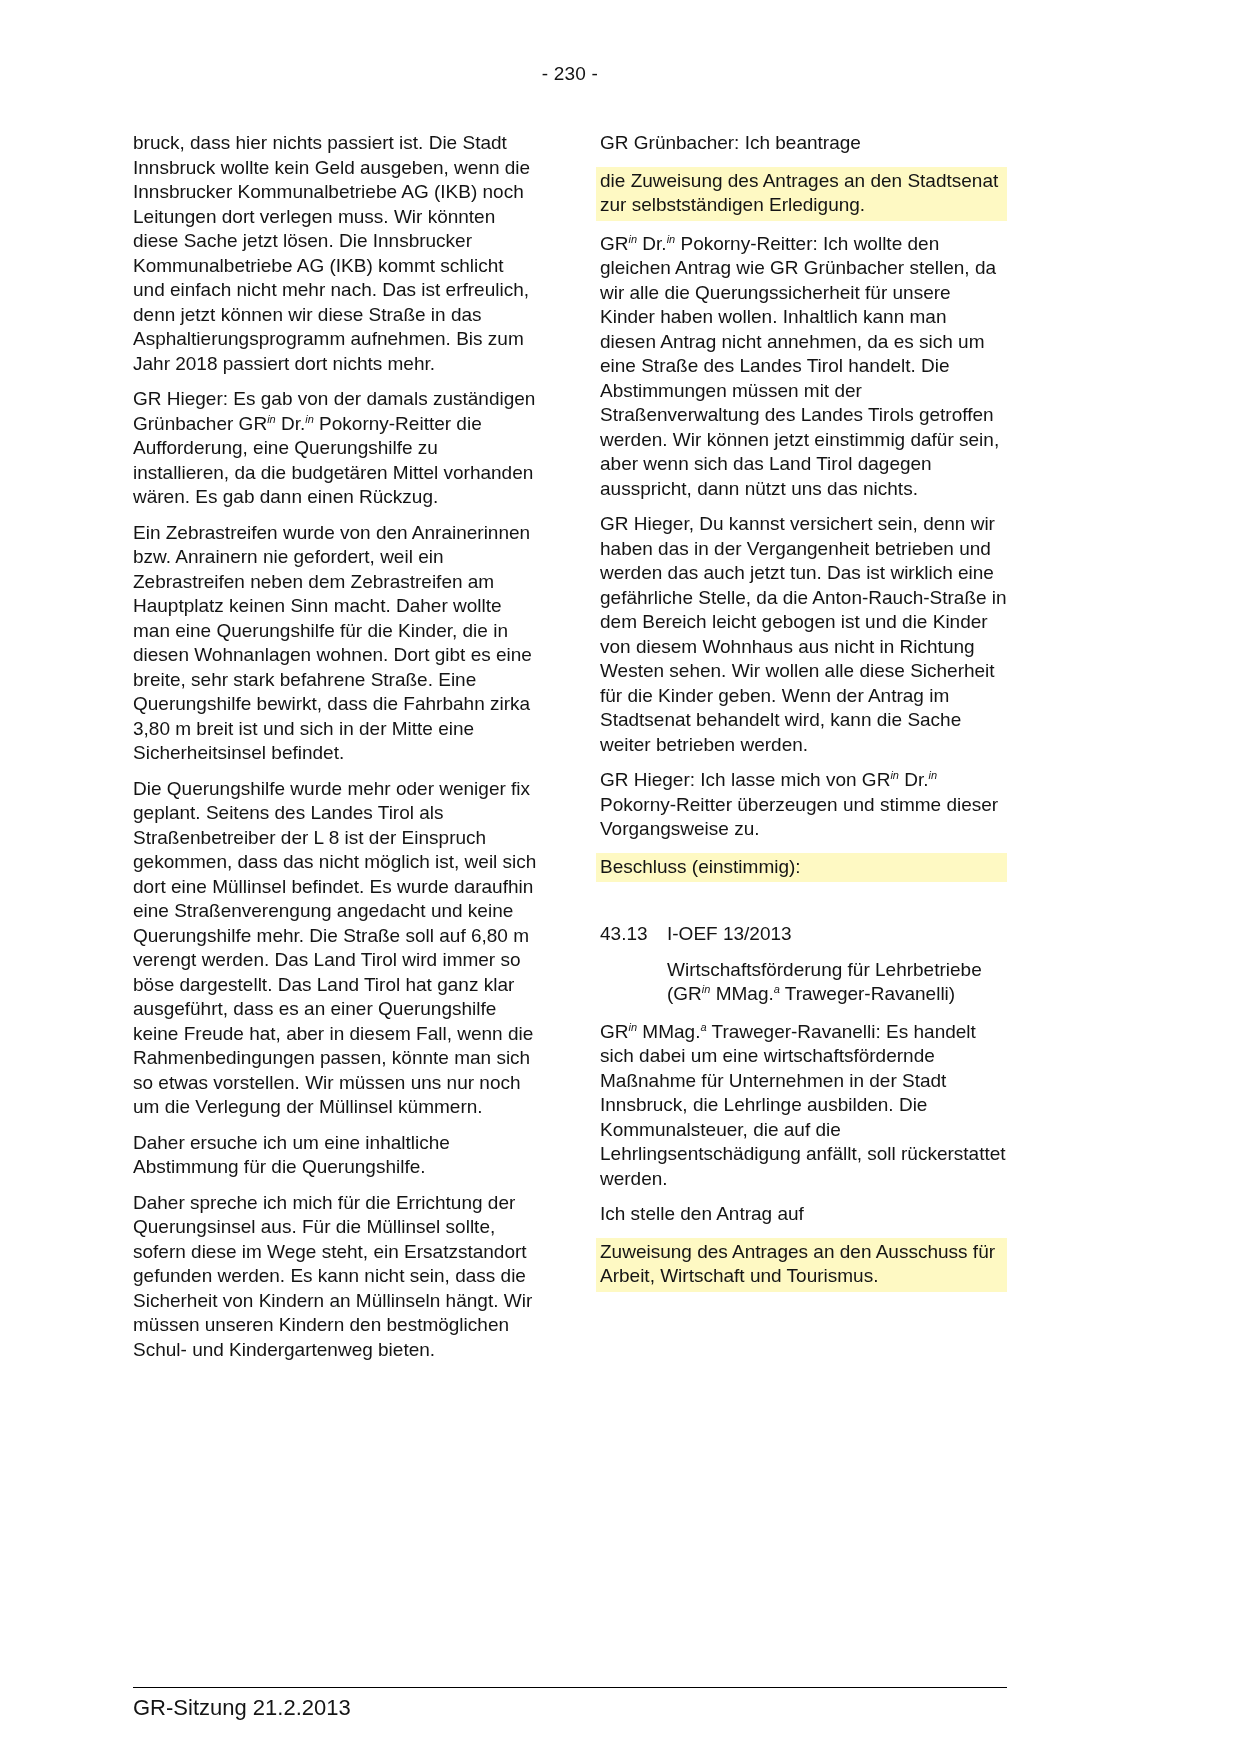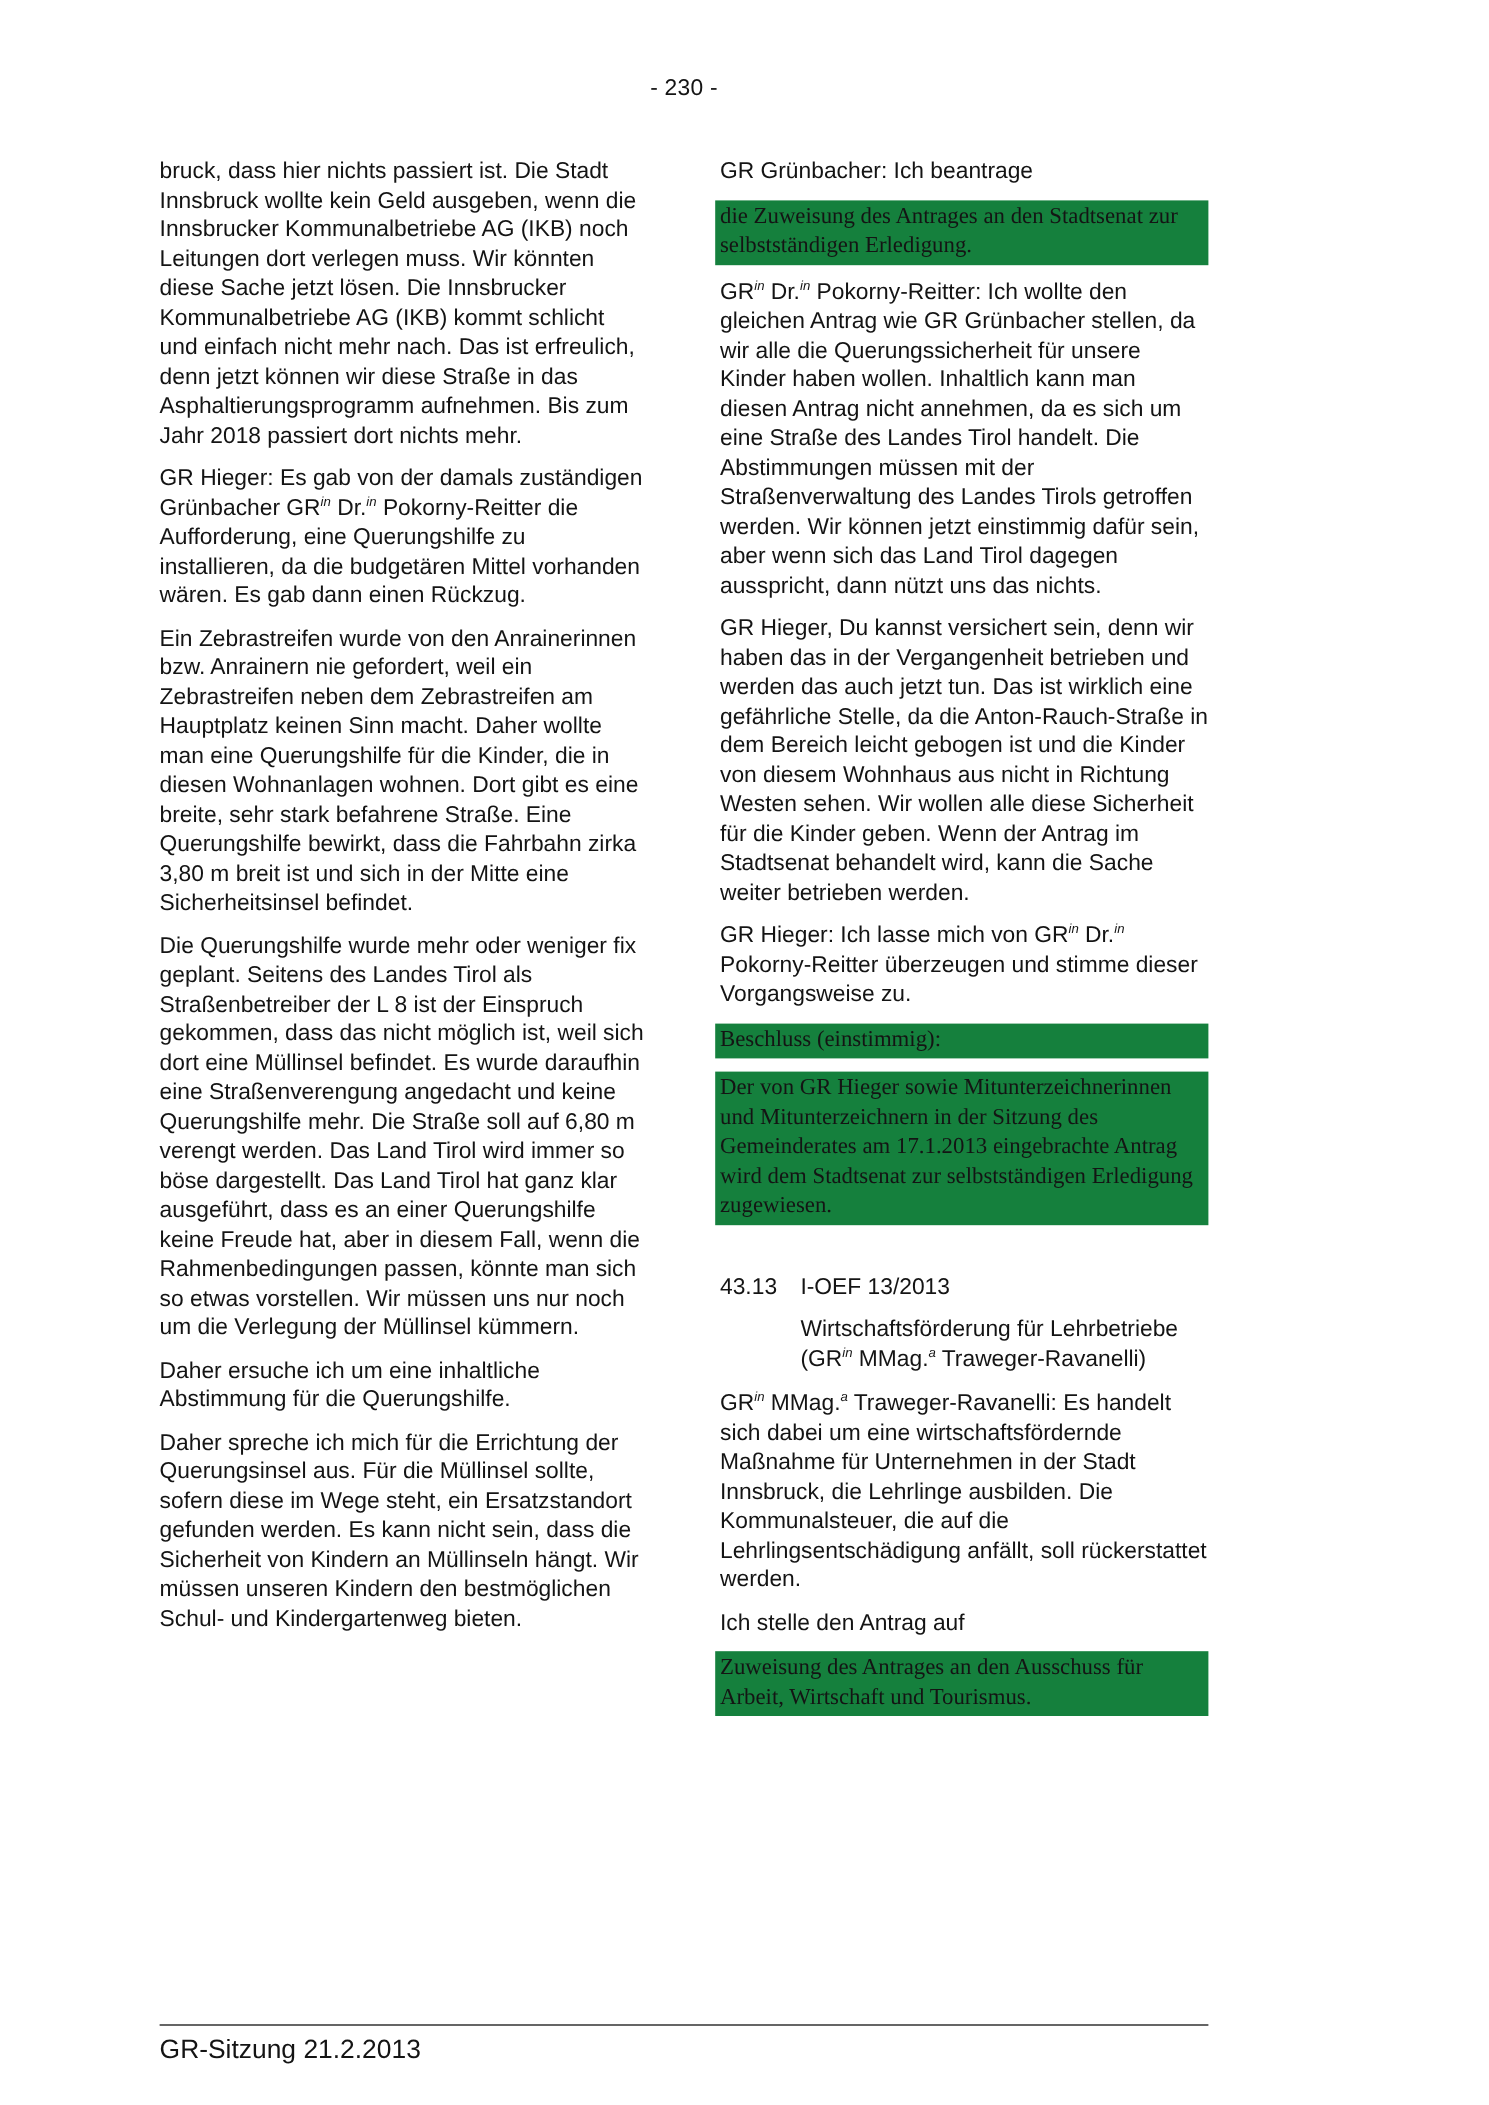--- a/index.html
+++ b/index.html
@@ -26,24 +26,23 @@
     top: 131px;
     font-size: 19px;
     line-height: 24.5px;
     text-align: left;
   }
   .col-left  { left: 133px; width: 404px; }
   .col-right { left: 600px; width: 407px; }
 
   p.para { margin: 0 0 11px 0; }
   p.highlight {
-    background: #15803d;
+    background: #fef9c3;
     padding: 2px 5px 3px 4px;
     margin-left: -4px;
-    font-family: Liberation Serif, serif;
   }
   p.heading {
     display: flex;
     margin: 40px 0 11px 0;
   }
   .h-num { width: 67px; flex: none; }
   p.heading-sub {
     margin-left: 67px;
     margin-bottom: 13px;
   }
@@ -76,21 +75,20 @@
     <p class="para normal"><span>Daher ersuche ich um eine inhaltliche Abstimmung für die Querungshilfe.</span></p>
     <p class="para normal"><span>Daher spreche ich mich für die Errichtung der Querungsinsel aus. Für die Müllinsel sollte, sofern diese im Wege steht, ein Ersatzstandort gefunden werden. Es kann nicht sein, dass die Sicherheit von Kindern an Müllinseln hängt. Wir müssen unseren Kindern den bestmöglichen Schul- und Kindergartenweg bieten.</span></p>
   </div>
 <div class="col col-right">
     <p class="para normal"><span>GR Grünbacher: Ich beantrage</span></p>
     <p class="para highlight"><span>die Zuweisung des Antrages an den Stadtsenat zur selbstständigen Erledigung.</span></p>
     <p class="para normal"><span>GR</span><sup>in</sup><span> Dr.</span><sup>in</sup><span> Pokorny-Reitter: Ich wollte den gleichen Antrag wie GR Grünbacher stellen, da wir alle die Querungssicherheit für unsere Kinder haben wollen. Inhaltlich kann man diesen Antrag nicht annehmen, da es sich um eine Straße des Landes Tirol handelt. Die Abstimmungen müssen mit der Straßenverwaltung des Landes Tirols getroffen werden. Wir können jetzt einstimmig dafür sein, aber wenn sich das Land Tirol dagegen ausspricht, dann nützt uns das nichts.</span></p>
     <p class="para normal"><span>GR Hieger, Du kannst versichert sein, denn wir haben das in der Vergangenheit betrieben und werden das auch jetzt tun. Das ist wirklich eine gefährliche Stelle, da die Anton-Rauch-Straße in dem Bereich leicht gebogen ist und die Kinder von diesem Wohnhaus aus nicht in Richtung Westen sehen. Wir wollen alle diese Sicherheit für die Kinder geben. Wenn der Antrag im Stadtsenat behandelt wird, kann die Sache weiter betrieben werden.</span></p>
     <p class="para normal"><span>GR Hieger: Ich lasse mich von GR</span><sup>in</sup><span> Dr.</span><sup>in</sup><span> Pokorny-Reitter überzeugen und stimme dieser Vorgangsweise zu.</span></p>
     <p class="para highlight"><span>Beschluss (einstimmig):</span></p>
-    <p class="para highlight"><span>Der von GR Hieger sowie Mitunterzeichnerinnen und Mitunterzeichnern in der Sitzung des Gemeinderates am 17.1.2013 eingebrachte Antrag wird dem Stadtsenat zur selbstständigen Erledigung zugewiesen.</span></p>
     <p class="para heading">
       <span class="h-num">43.13</span>
       <span class="h-label">I-OEF 13/2013</span>
     </p>
     <p class="para heading-sub"><span>Wirtschaftsförderung für Lehrbetriebe (GR</span><sup>in</sup><span> MMag.</span><sup>a</sup><span> Traweger-Ravanelli)</span></p>
     <p class="para normal"><span>GR</span><sup>in</sup><span> MMag.</span><sup>a</sup><span> Traweger-Ravanelli: Es handelt sich dabei um eine wirtschaftsfördernde Maßnahme für Unternehmen in der Stadt Innsbruck, die Lehrlinge ausbilden. Die Kommunalsteuer, die auf die Lehrlingsentschädigung anfällt, soll rückerstattet werden.</span></p>
     <p class="para normal"><span>Ich stelle den Antrag auf</span></p>
     <p class="para highlight"><span>Zuweisung des Antrages an den Ausschuss für Arbeit, Wirtschaft und Tourismus.</span></p>
   </div>
 

